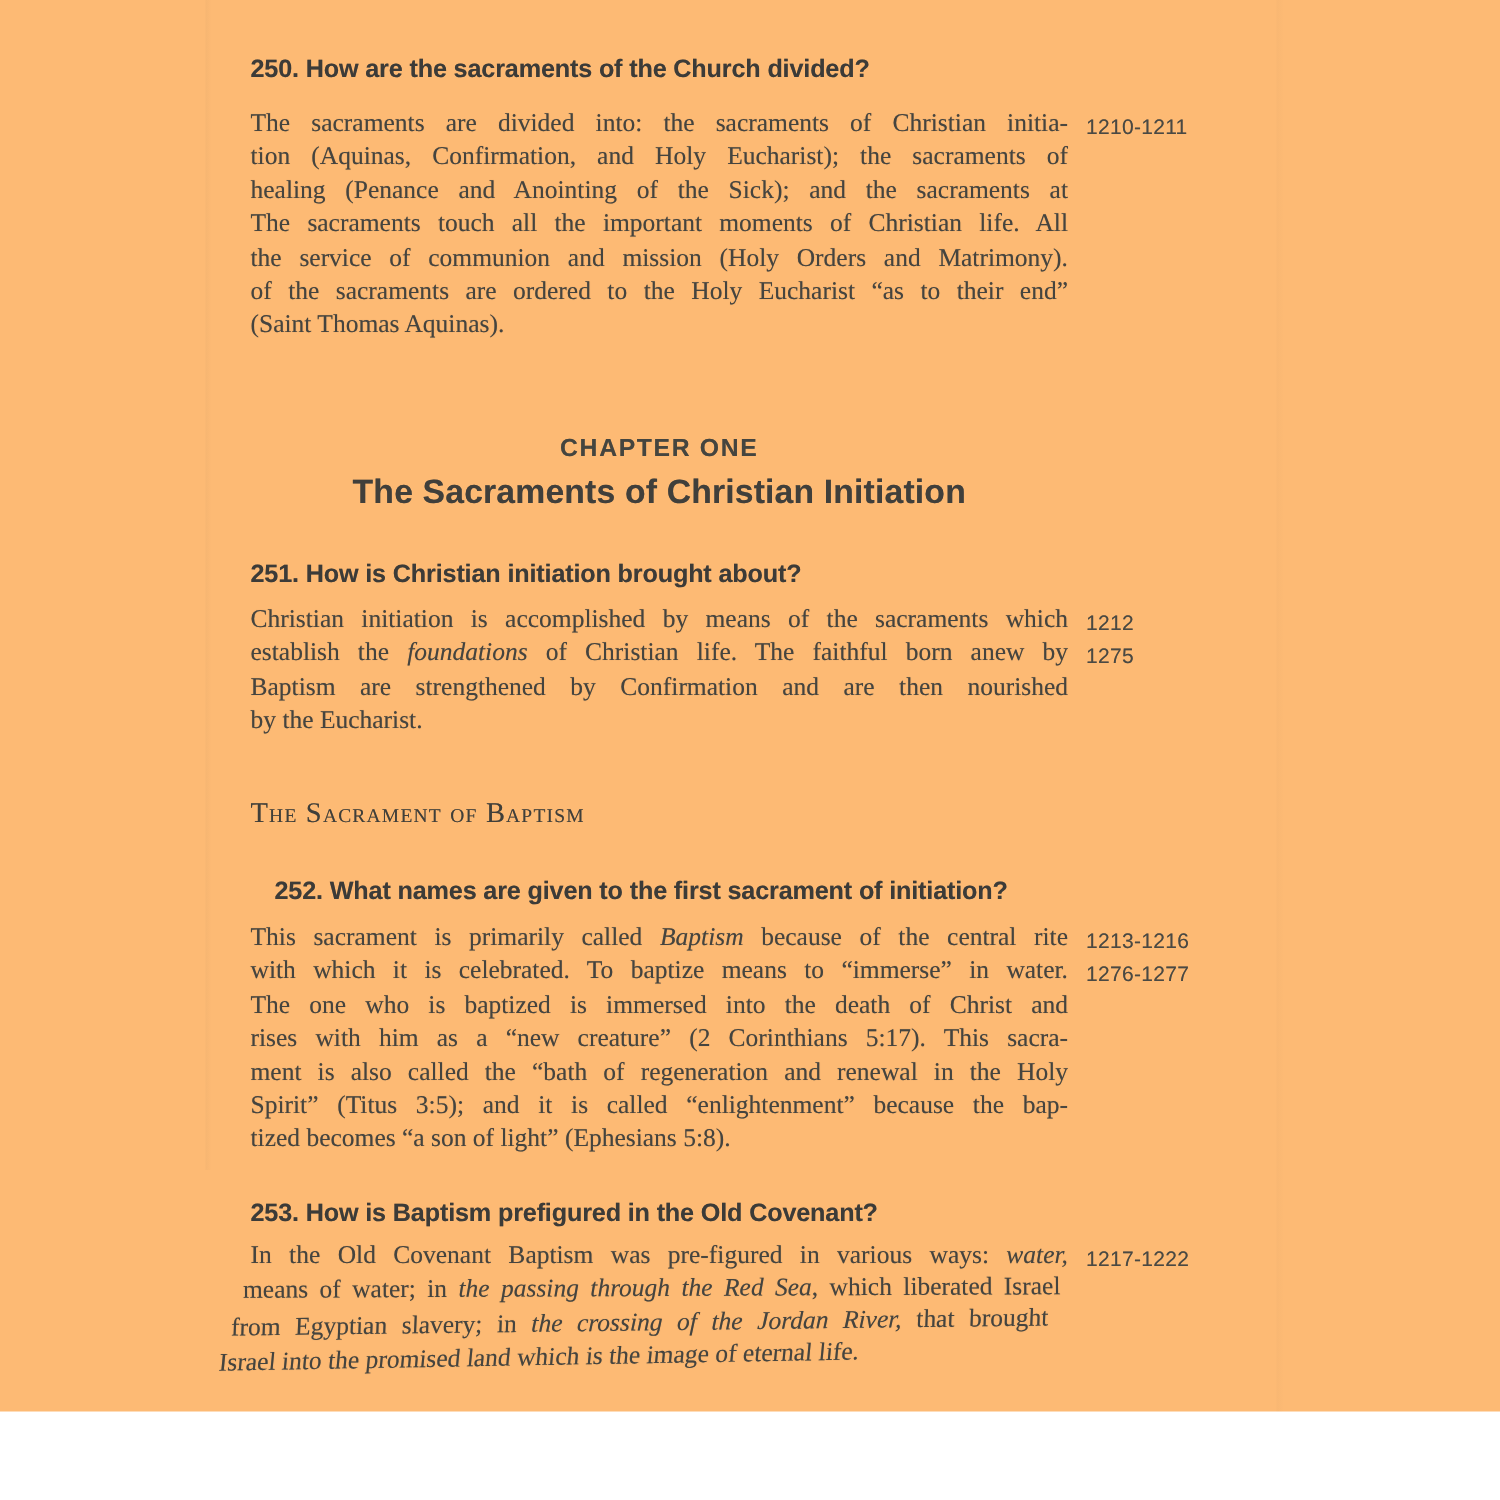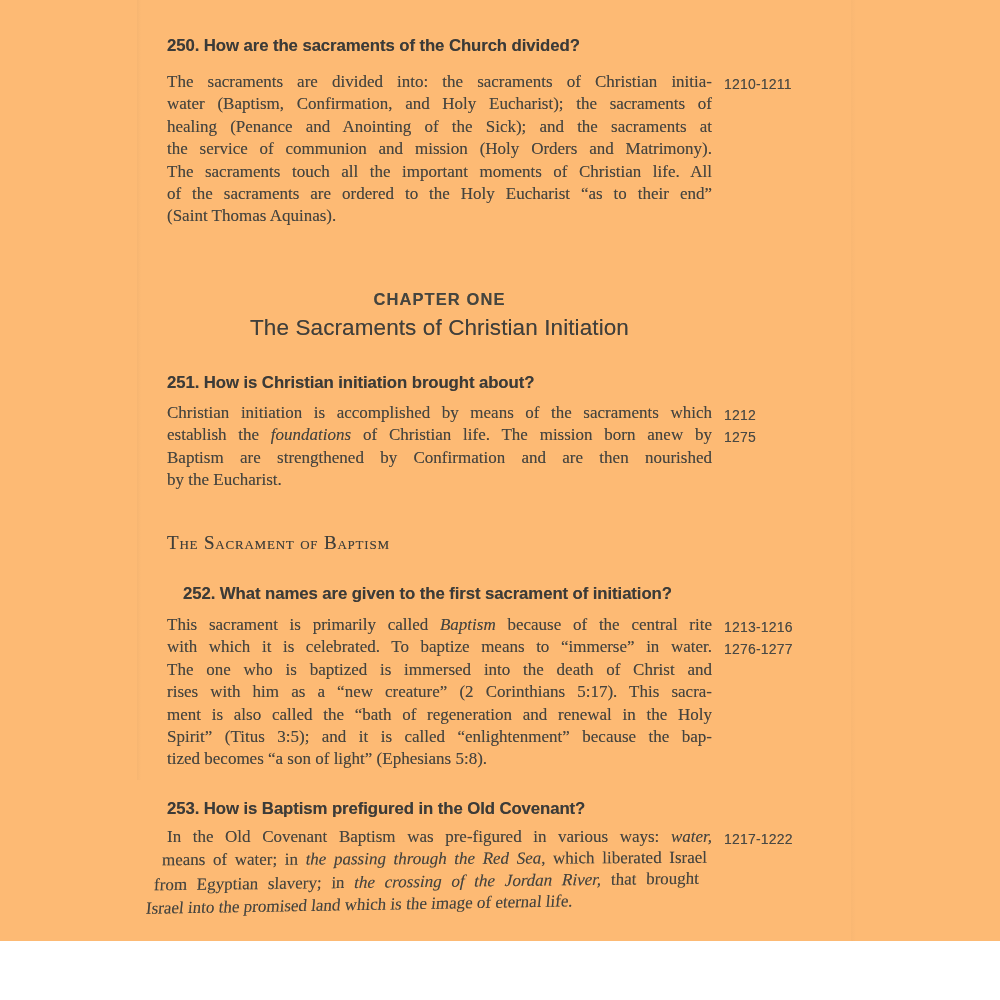--- a/index.html
+++ b/index.html
@@ -67,21 +67,21 @@
     font-weight:600;
     font-size:16.5px;
     letter-spacing:1.1px;
     color:#45453f;
     text-align:center;
     line-height:22px;
     text-shadow:0 0 0.4px rgba(69,69,63,0.5);
   }
   .chapter-title {
     font-family:"Liberation Sans", sans-serif;
-    font-weight:400;
+    font-weight:700;
     font-size:22.5px;
     letter-spacing:0.1px;
     color:#403f3b;
     text-align:center;
     line-height:28px;
     text-shadow:0 0 0.4px rgba(64,63,59,0.5);
   }
   .smallcaps-head {
     font-variant:small-caps;
     font-size:19px;
@@ -111,42 +111,42 @@
   <div class="scan-edge-right"></div>
   <div class="scan-smudge-bottom"></div>
 
   <div class="content">
 
     <div id="q250" class="block question">250. How are the sacraments of the Church divided?</div>
 
     <div id="a250" class="block answer">
       <div class="lines">
           <div class="line"><span>The sacraments are divided into: the sacraments of Christian initia-</span></div>
-          <div class="line"><span>water (Baptism, Confirmation, and Holy Eucharist); the sacraments of</span></div>
+          <div class="line"><span>tion (Aquinas, Confirmation, and Holy Eucharist); the sacraments of</span></div>
           <div class="line"><span>healing (Penance and Anointing of the Sick); and the sacraments at</span></div>
+          <div class="line"><span>The sacraments touch all the important moments of Christian life. All</span></div>
           <div class="line"><span>the service of communion and mission (Holy Orders and Matrimony).</span></div>
-          <div class="line"><span>The sacraments touch all the important moments of Christian life. All</span></div>
           <div class="line"><span>of the sacraments are ordered to the Holy Eucharist “as to their end”</span></div>
           <div class="line last"><span>(Saint Thomas Aquinas).</span></div>
         </div>
       <div class="refs">
           <div>1210-1211</div>
         </div>
     </div>
 
     <div id="kicker" class="block kicker">CHAPTER ONE</div>
 
     <div id="title" class="block chapter-title">The Sacraments of Christian Initiation</div>
 
     <div id="q251" class="block question">251. How is Christian initiation brought about?</div>
 
     <div id="a251" class="block answer">
       <div class="lines">
           <div class="line"><span>Christian initiation is accomplished by means of the sacraments which</span></div>
-          <div class="line"><span>establish the </span><span class="it">foundations</span><span> of Christian life. The mission born anew by</span></div>
+          <div class="line"><span>establish the </span><span class="it">foundations</span><span> of Christian life. The faithful born anew by</span></div>
           <div class="line"><span>Baptism are strengthened by Confirmation and are then nourished</span></div>
           <div class="line last"><span>by the Eucharist.</span></div>
         </div>
       <div class="refs">
           <div>1212</div>
           <div>1275</div>
         </div>
     </div>
 
     <div id="baptism-head" class="block smallcaps-head">The Sacrament of Baptism</div>

